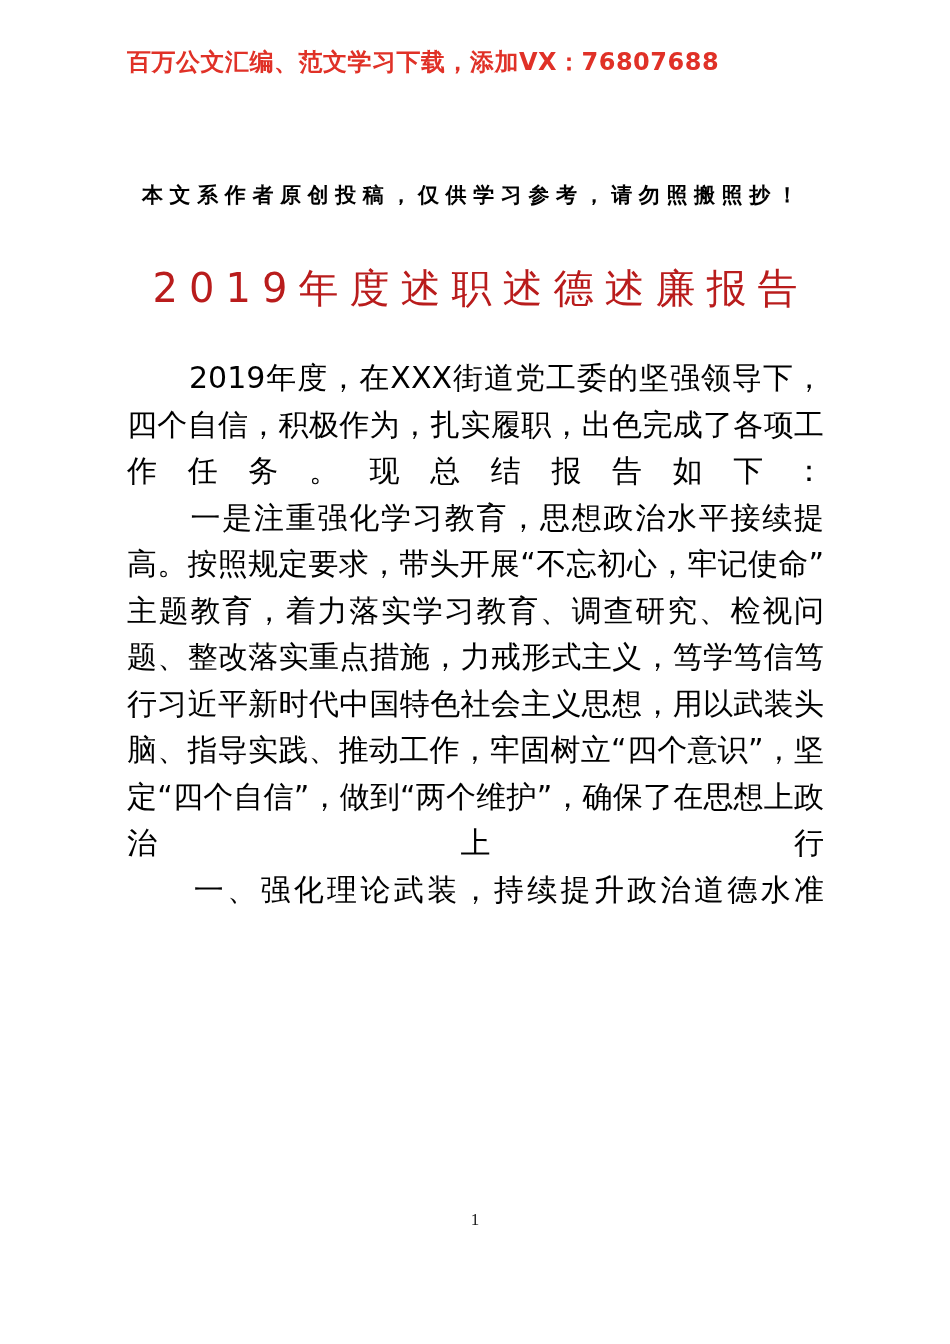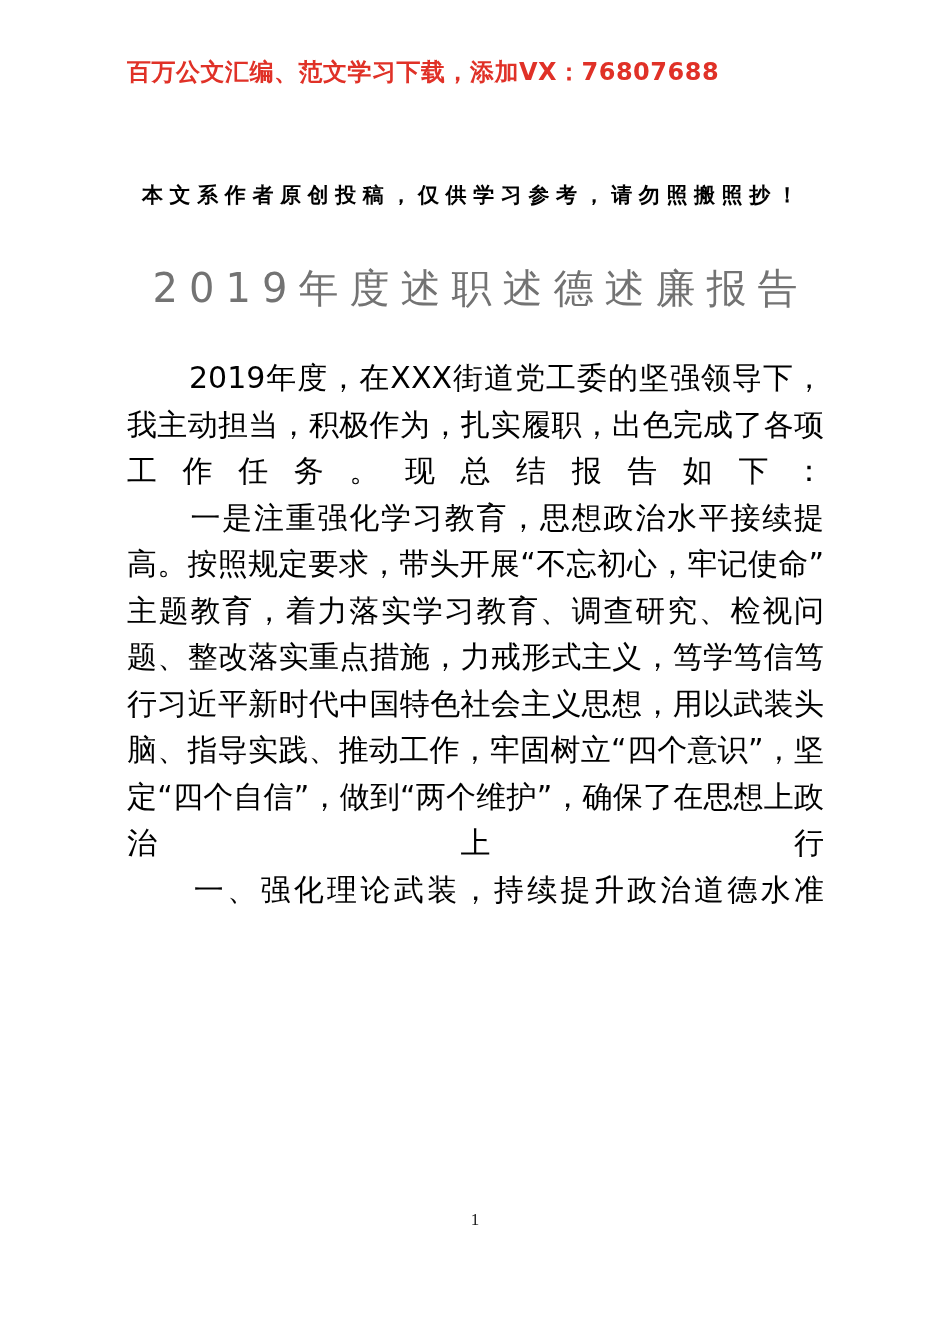--- a/index.html
+++ b/index.html
@@ -18,21 +18,21 @@
   .page {
     position: absolute;
     inset: 0;
     background: #ffffff;
     overflow: hidden;
   }
 
   
   .promo-banner {
     position: absolute;
-    top: 58px;
+    top: 48px;
     left: 0;
     width: 846px;
     text-align: center;
   }
   .promo-text {
     display: inline-block;
     color: #e03127;
     font-family: "DejaVu Sans", "Liberation Sans", sans-serif;
     font-size: 24px;
     font-weight: 700;
@@ -55,21 +55,21 @@
     white-space: nowrap;
   }
 
   
   .doc-title {
     position: absolute;
     top: 234px;
     left: 0;
     width: 950px;
     text-align: center;
-    color: #737373;
+    color: #b91c1c;
     font-size: 40px;
     font-weight: 400;
     letter-spacing: 11px;
     line-height: 54px;
     text-indent: 11px;
     white-space: nowrap;
   }
 
   
   .body-copy {
@@ -114,20 +114,20 @@
 
   <div class="promo-banner">
     <span class="promo-text">百万公文汇编、范文学习下载，添加VX：76807688</span>
   </div>
 
   <div class="disclaimer">本文系作者原创投稿，仅供学习参考，请勿照搬照抄！</div>
 
   <h1 class="doc-title">2019年度述职述德述廉报告</h1>
 
   <div class="body-copy">
-    <p class="para indent">2019年度，在XXX街道党工委的坚强领导下，我主动担当，积极作为，扎实履职，出色完成了各项工作任务。现总结报告如下：</p>
+    <p class="para indent">2019年度，在XXX街道党工委的坚强领导下，四个自信，积极作为，扎实履职，出色完成了各项工作任务。现总结报告如下：</p>
     <p class="para indent">一是注重强化学习教育，思想政治水平接续提高。按照规定要求，带头开展“不忘初心，牢记使命”主题教育，着力落实学习教育、调查研究、检视问题、整改落实重点措施，力戒形式主义，笃学笃信笃行习近平新时代中国特色社会主义思想，用以武装头脑、指导实践、推动工作，牢固树立“四个意识”，坚定“四个自信”，做到“两个维护”，确保了在思想上政治上行</p>
     <p class="para indent">一、强化理论武装，持续提升政治道德水准</p>
   </div>
 
   <div class="page-number">1</div>
 
 </div>
 
 </body></html>

